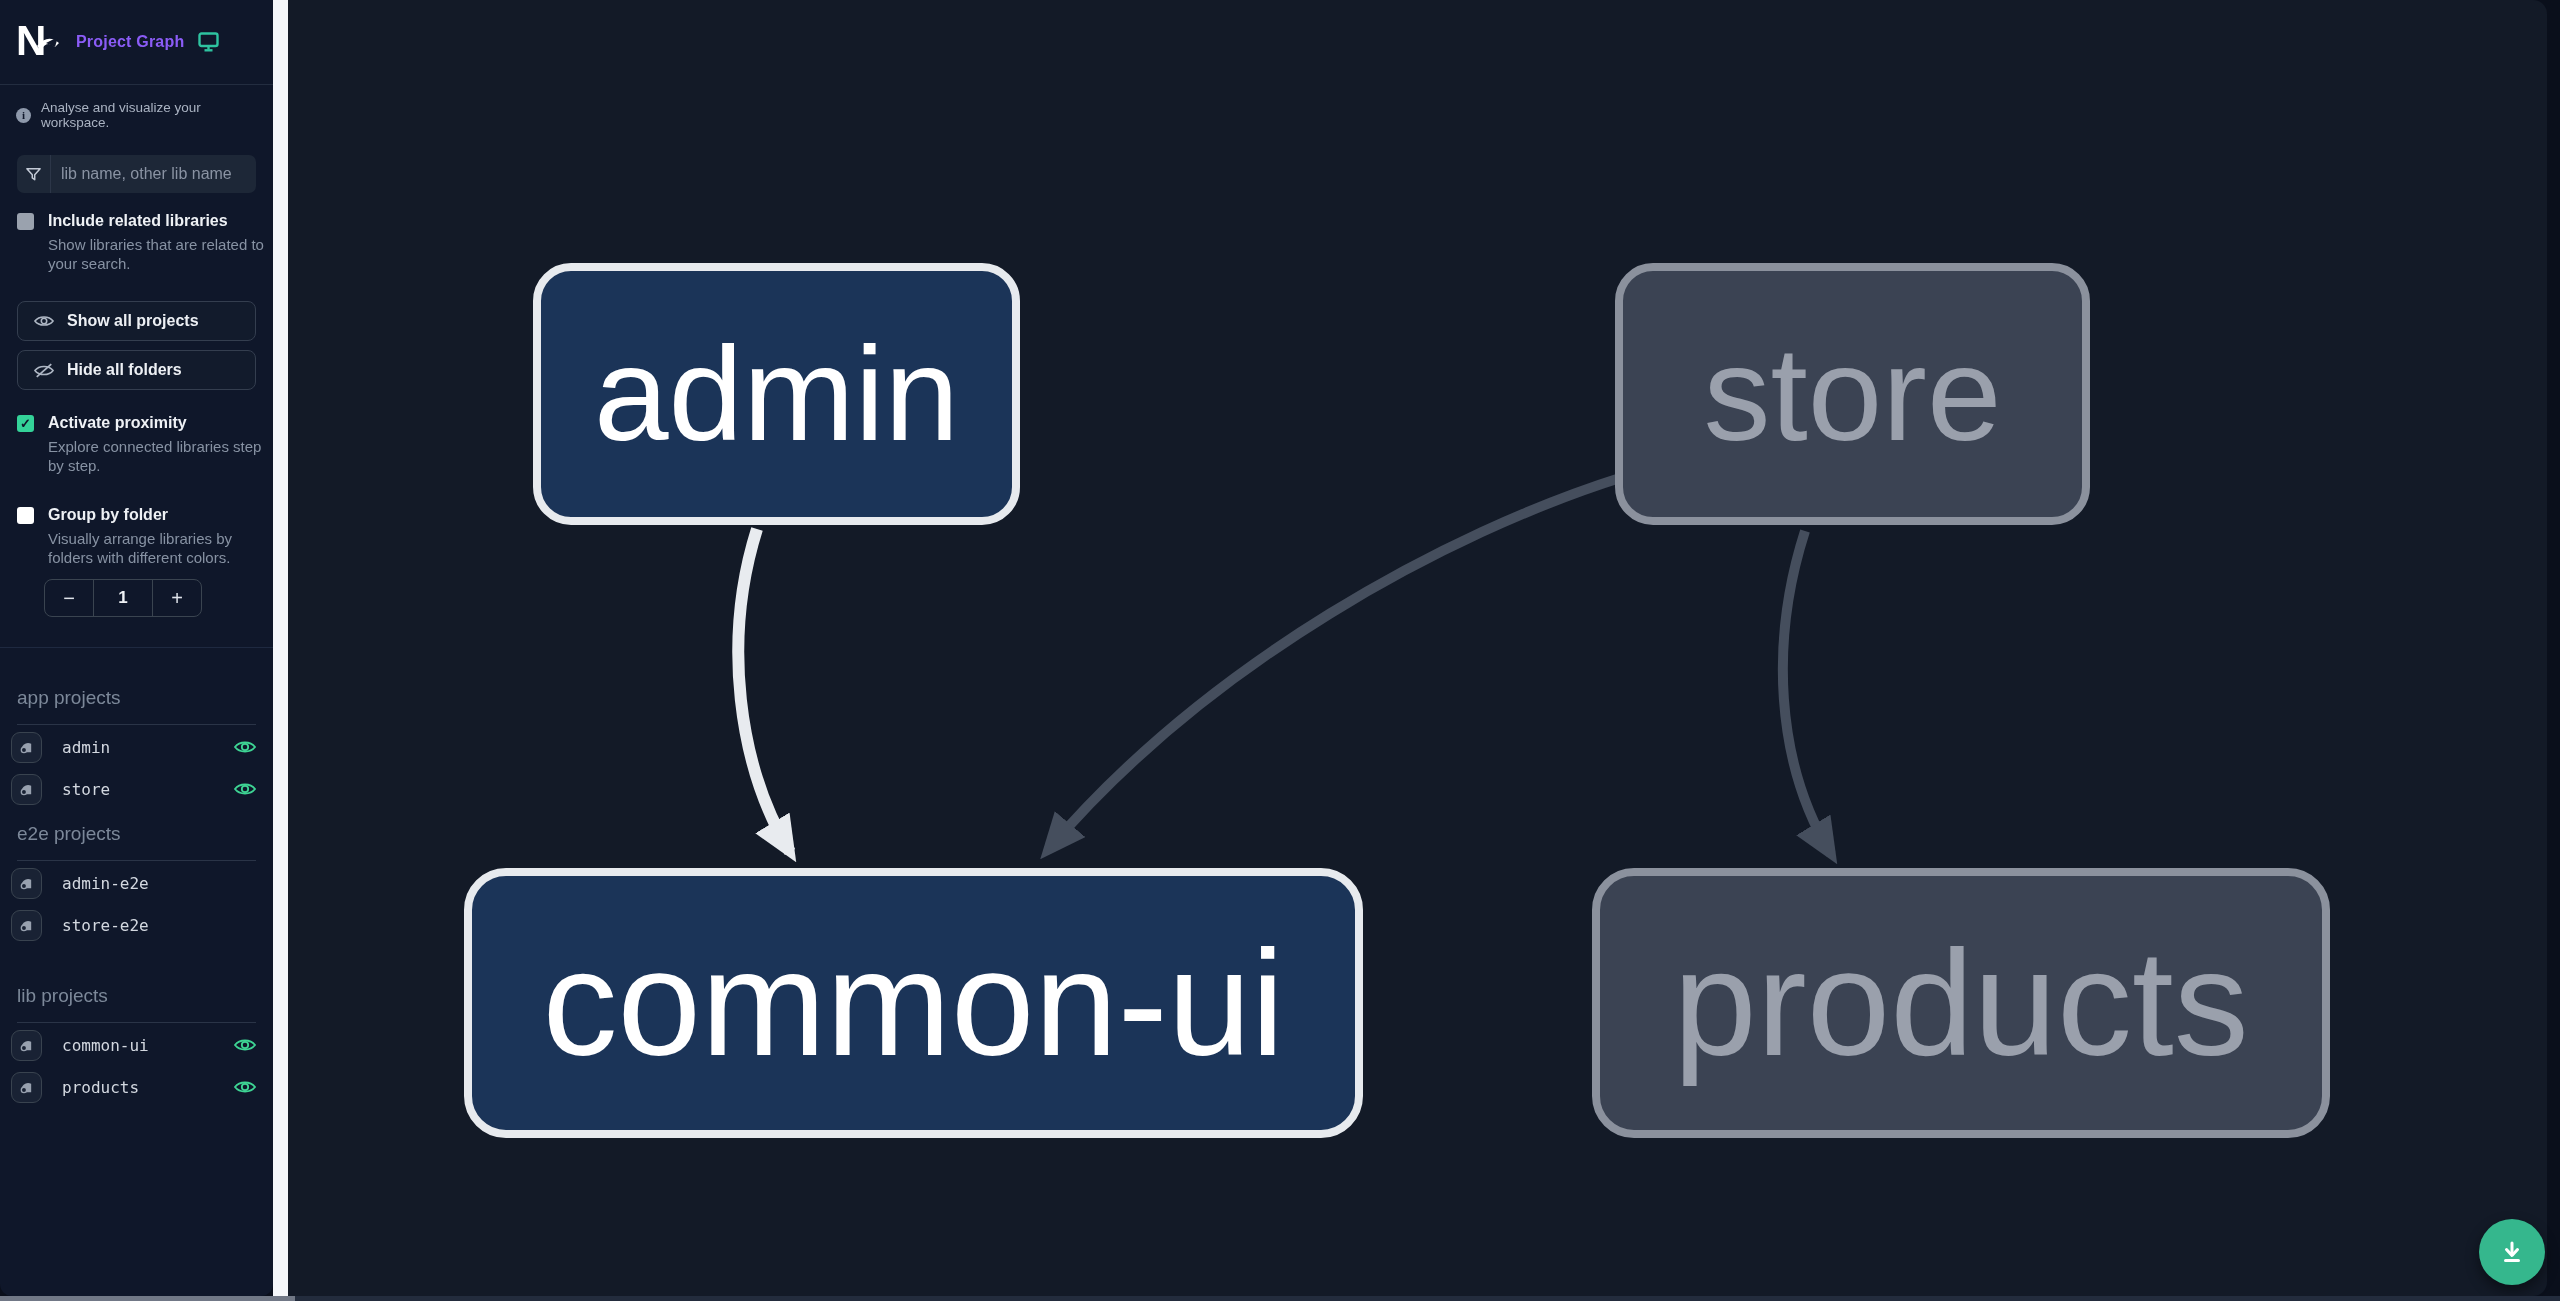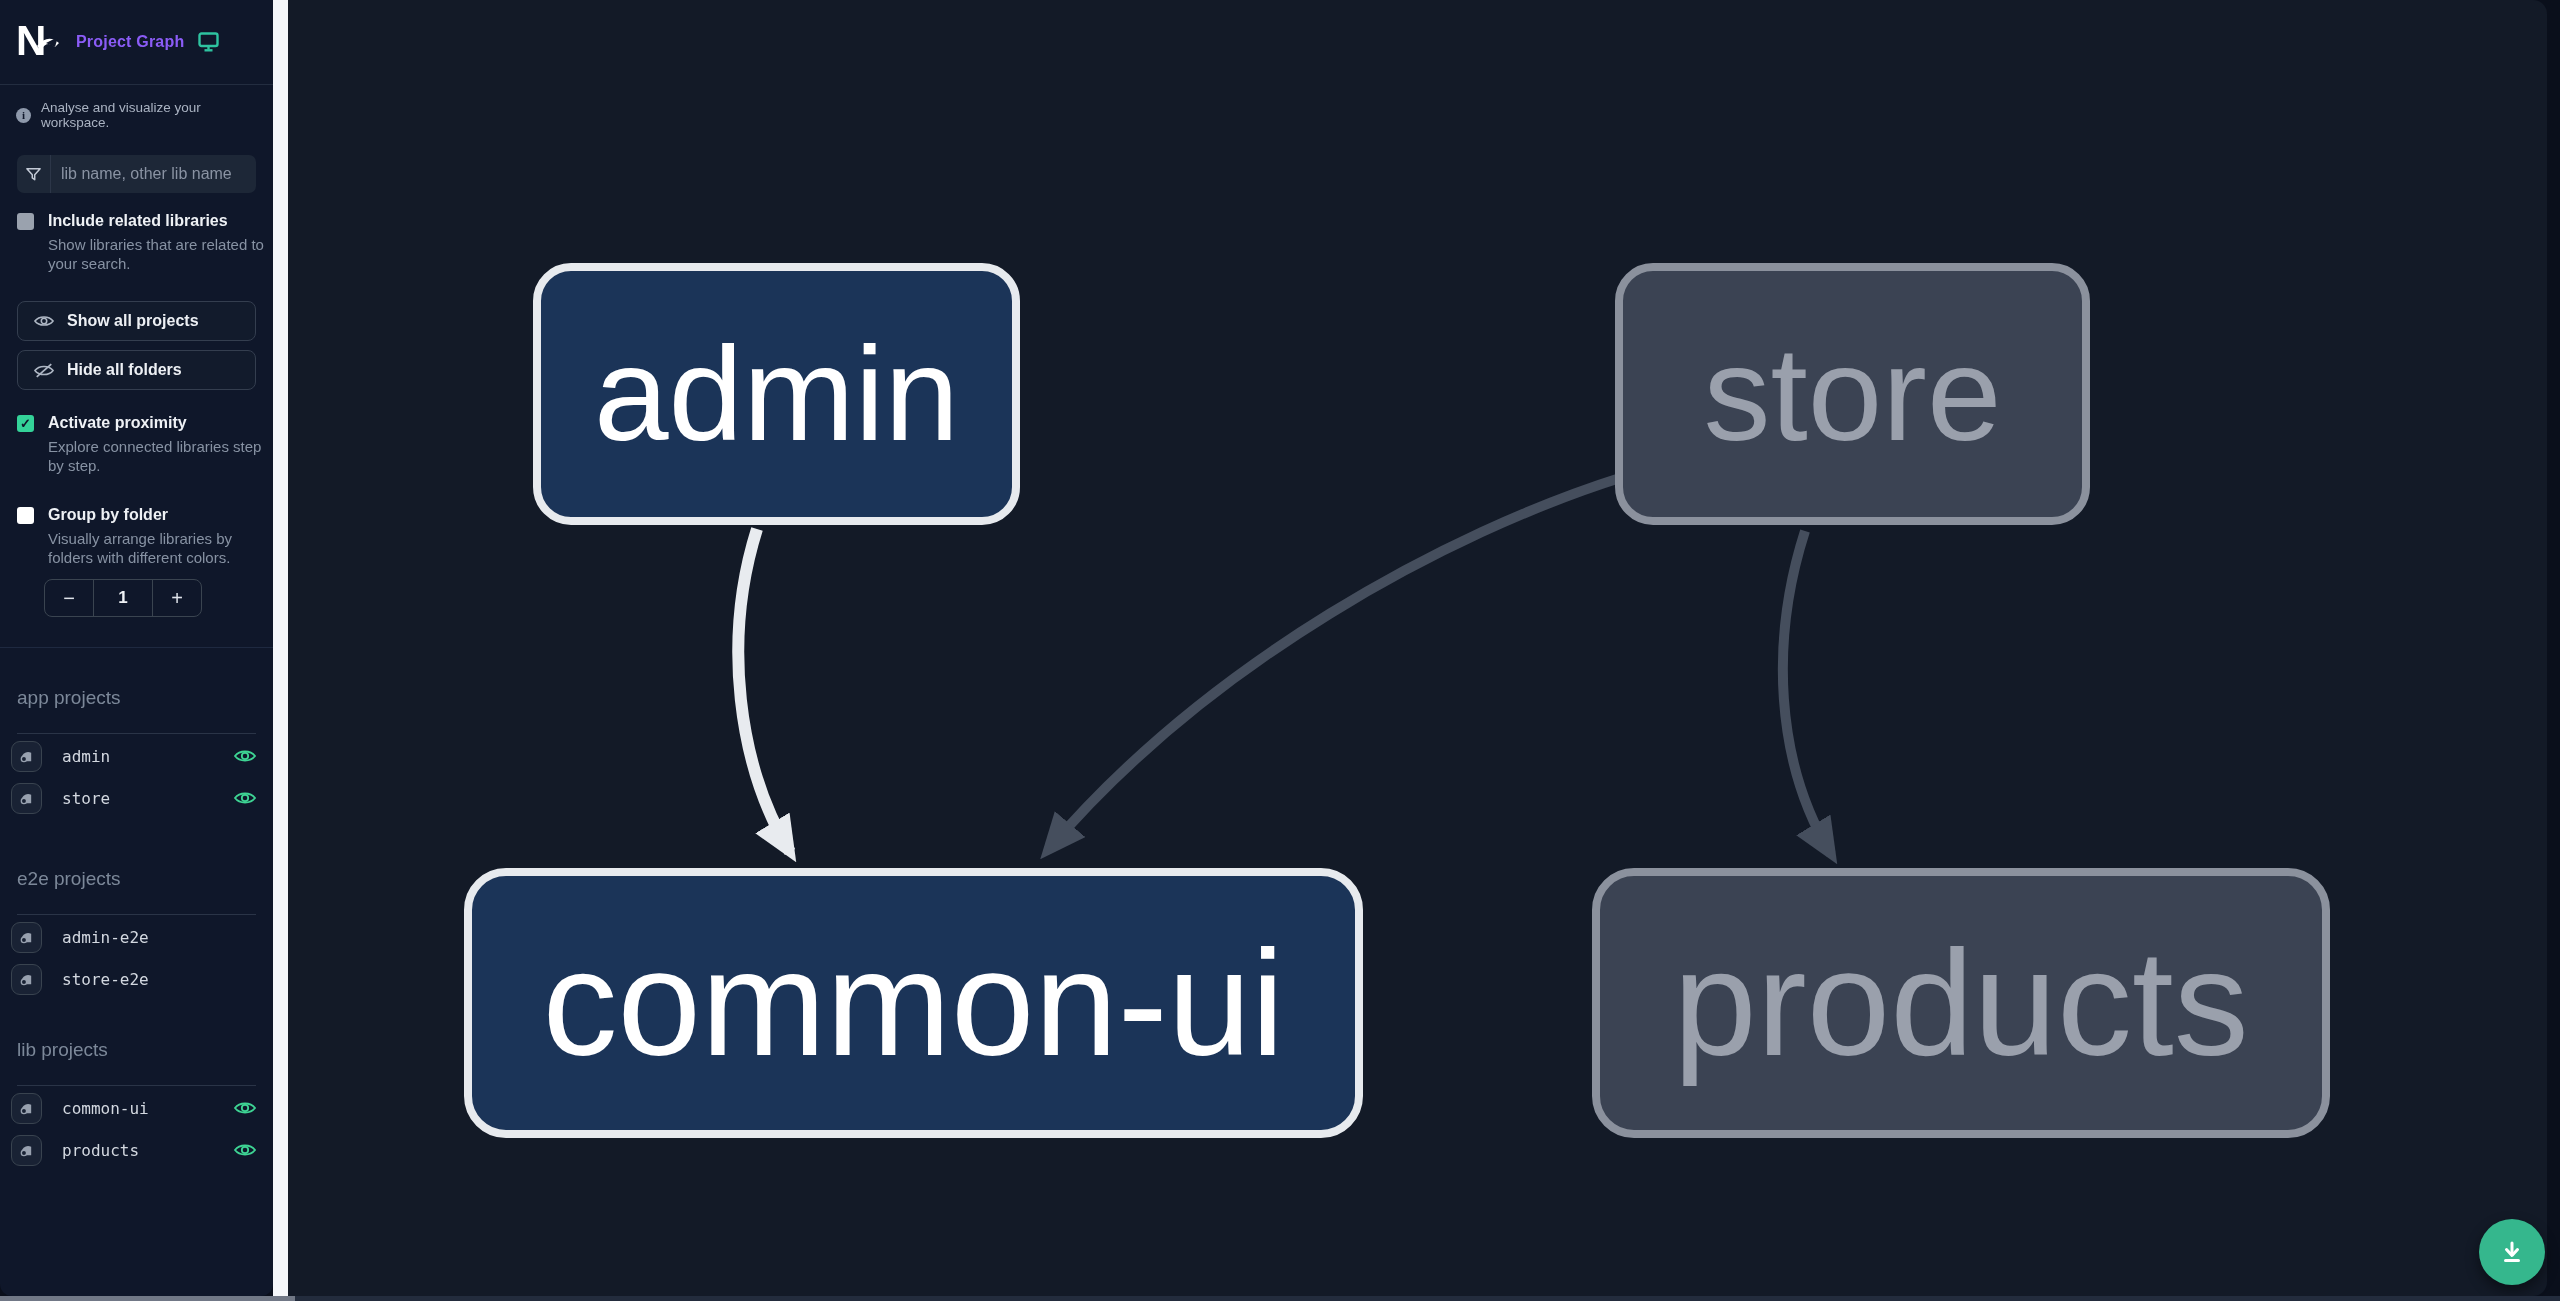--- a/index.html
+++ b/index.html
@@ -70,21 +70,21 @@
   }
   .stepper > div { display:flex; align-items:center; justify-content:center; }
   .step-btn { width:48px; font-size:20px; color:#dfe3ea; cursor:pointer; }
   .step-val { flex:1; font-size:17px; font-weight:bold; color:#eef1f5;
               border-left:1px solid #3a4450; border-right:1px solid #3a4450; }
 
   .sb-hr { border:none; border-top:1px solid #1e2940; margin:30px 0 0 0; }
 
   .proj-section { margin:0 17px; }
   .proj-heading {
-    font-size:19px; color:#7c8899; padding-bottom:24px;
+    font-size:19px; color:#7c8899; padding-bottom:15px;
     border-bottom:1px solid #2a3447;
   }
   .proj-row { display:flex; align-items:center; height:40px; margin-left:-6px; margin-top:2px; }
   .proj-icon-btn {
     width:31px; height:31px; border-radius:9px; border:1px solid #39434f;
     background:#192234; display:flex; align-items:center; justify-content:center;
     flex:none; cursor:pointer;
   }
   .proj-name { margin-left:20px; font-family:"DejaVu Sans Mono",monospace;
                font-size:16px; color:#d3d8e0; }
@@ -229,21 +229,21 @@
         </svg>
       </span>
       <span class="proj-name">store</span>
       <svg class="proj-eye" viewBox="0 0 22 16">
         <path d="M1 8 C5.5 2, 16.5 2, 21 8 C16.5 14, 5.5 14, 1 8 Z" fill="none" stroke="#3ed494" stroke-width="1.8"></path>
         <circle cx="11" cy="8" r="3.2" fill="none" stroke="#3ed494" stroke-width="1.8"></circle>
       </svg>
     </div>
   </div>
 
-  <div class="proj-section" style="margin-top:50px">
+  <div class="proj-section" style="margin-top:14px">
     <div class="proj-heading">e2e projects</div>
 
     <div class="proj-row">
       <span class="proj-icon-btn">
         <svg width="17" height="17" viewBox="0 0 20 20">
           <path d="M4.5 15.5 A8 8 0 0 1 15.5 5.5 L15.5 15.5 Z" fill="#98a1af"></path>
           <circle cx="7" cy="13" r="3.1" fill="#192234" stroke="#98a1af" stroke-width="1.6"></circle>
         </svg>
       </span>
       <span class="proj-name">admin-e2e</span>

